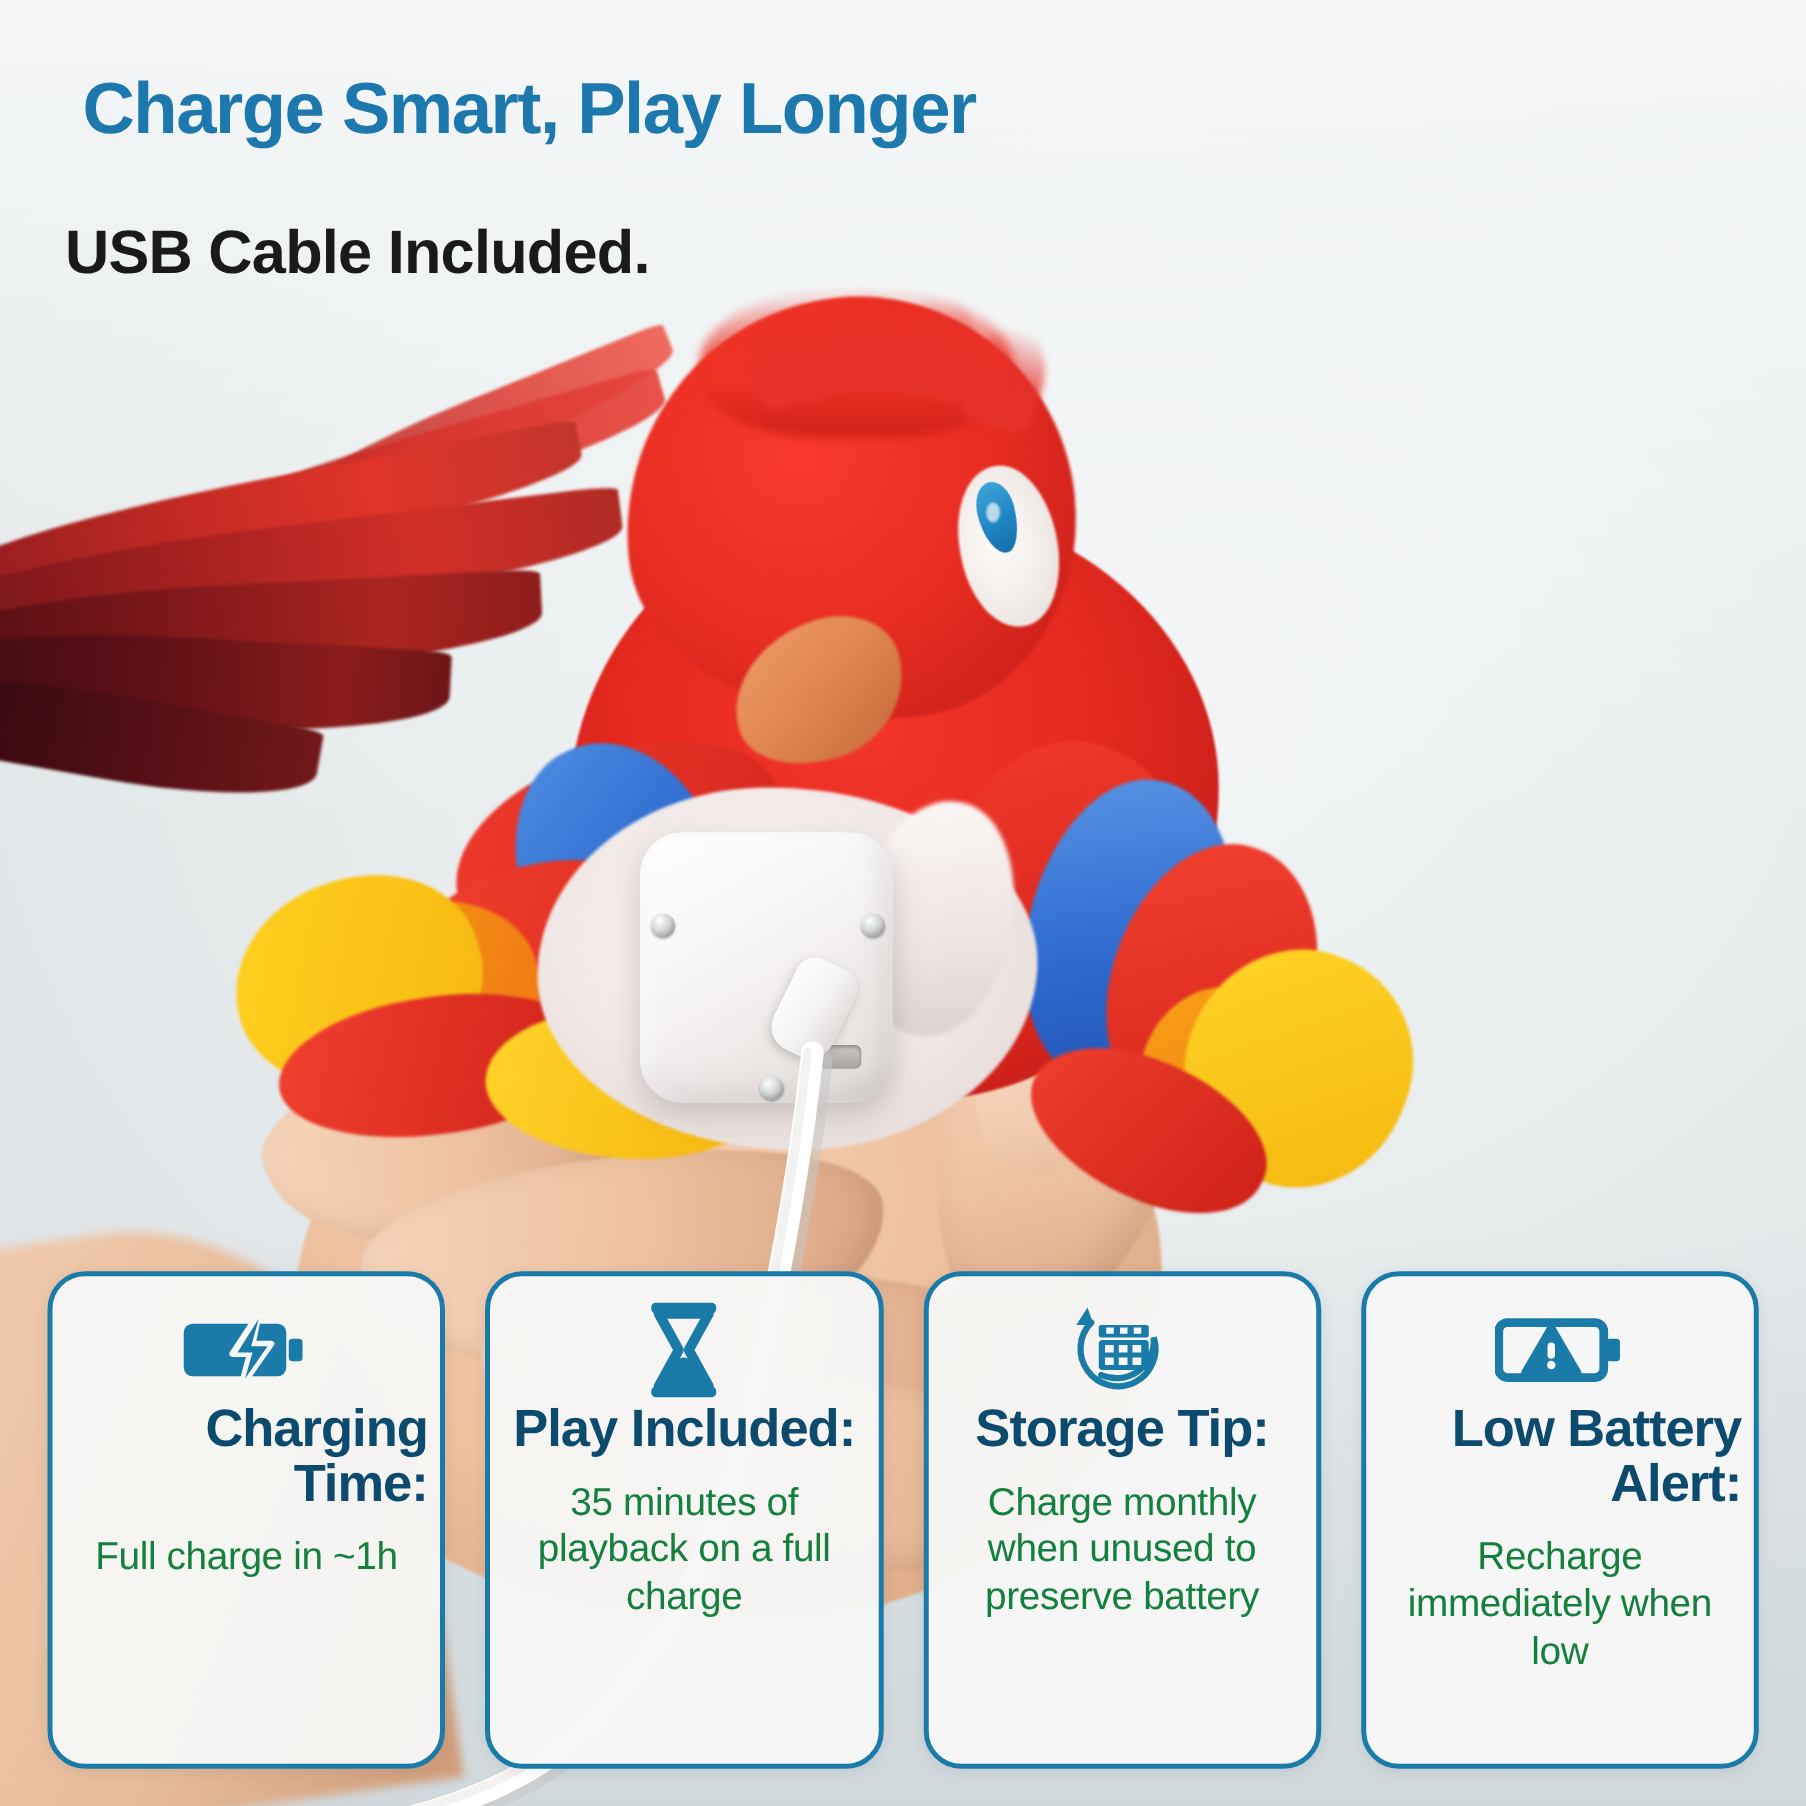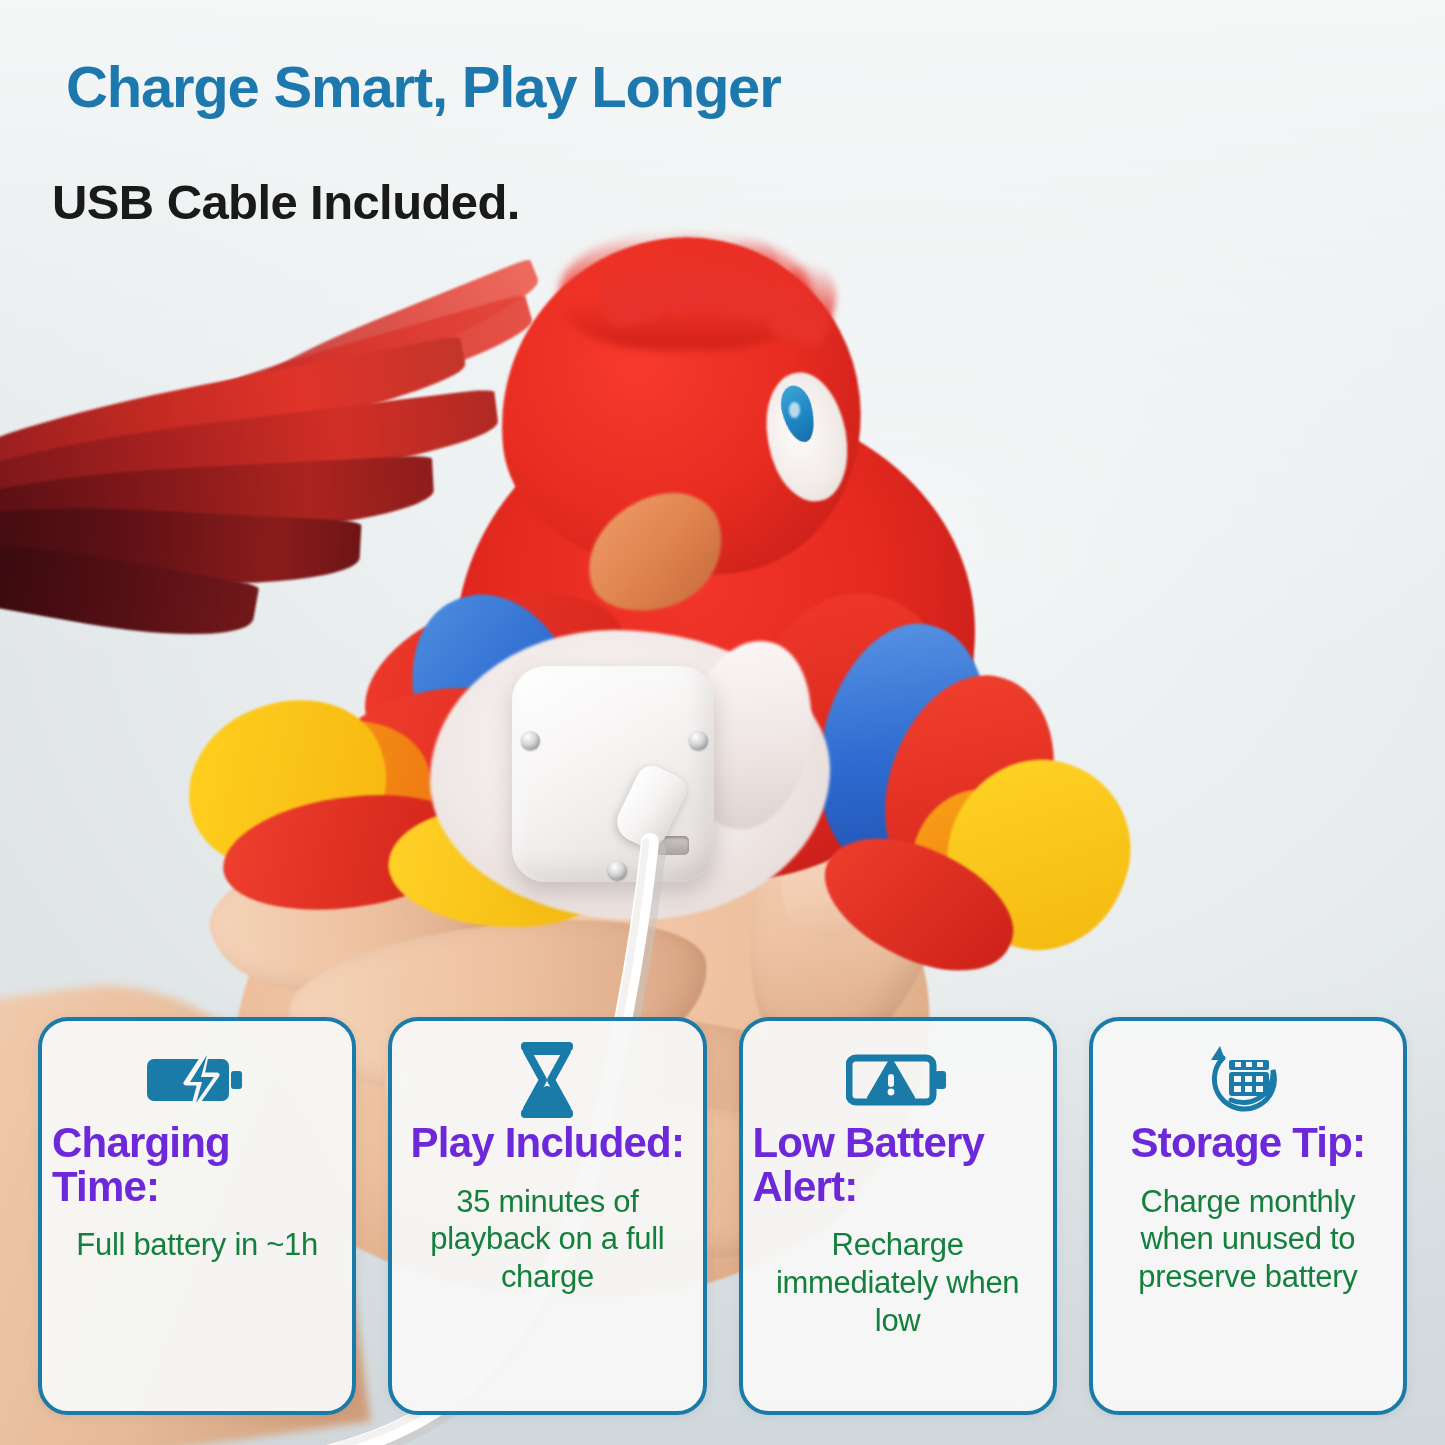--- a/index.html
+++ b/index.html
@@ -321,25 +321,25 @@
     box-shadow: 0 2px 10px rgba(60,80,95,.10);
   }
   .card-icon {
     height: 62px;
     display: flex;
     align-items: center;
     justify-content: center;
     margin-bottom: 10px;
   }
   .card-title {
-    color: #6d28d9;
+    color: #0c4a6e;
     font-size: 42px;
     font-weight: 700;
     line-height: 1.04;
-    text-align: left;
+    text-align: right;
     letter-spacing: -.8px;
     margin-bottom: 18px;
   }
   .card-body {
     color: #15803d;
     font-size: 31px;
     font-weight: 400;
     line-height: 1.22;
     text-align: center;
     letter-spacing: -.3px;
@@ -434,48 +434,34 @@
     <div class="card">
       <div class="card-icon">
         <svg width="104" height="58" viewBox="0 0 104 58" aria-hidden="true">
           <rect x="2" y="8" width="82" height="42" rx="7" fill="#1b7ba8"></rect>
           <rect x="86" y="20" width="11" height="18" rx="3" fill="#1b7ba8"></rect>
           <path d="M62 0 L41 32 L55 32 L48 58 L72 24 L57 24 Z" fill="#f6f7f6" stroke="#f6f7f6" stroke-width="5" stroke-linejoin="round"></path>
           <path d="M62 4 L45 31 L57 31 L51 52 L69 26 L56 26 Z" fill="#1b7ba8"></path>
         </svg>
       </div>
       <div class="card-title">Charging Time:</div>
-      <div class="card-body">Full battery in ~1h</div>
+      <div class="card-body">Full charge in ~1h</div>
     </div>
 
     <div class="card">
       <div class="card-icon">
         <svg width="64" height="76" viewBox="0 0 64 76" aria-hidden="true">
           <rect x="6" y="0" width="52" height="9" rx="4" fill="#1b7ba8"></rect>
           <rect x="6" y="67" width="52" height="9" rx="4" fill="#1b7ba8"></rect>
           <path d="M12 9 L52 9 L36 38 L52 67 L12 67 L28 38 Z" fill="none" stroke="#1b7ba8" stroke-width="8" stroke-linejoin="round"></path>
           <path d="M17 64 C 19 50, 28 44, 32 44 C 36 44, 45 50, 47 64 Z" fill="#1b7ba8"></path>
         </svg>
       </div>
       <div class="card-title">Play Included:</div>
       <div class="card-body">35 minutes of playback on a full charge</div>
-    </div>
-
-    <div class="card">
-      <div class="card-icon">
-        <svg width="104" height="56" viewBox="0 0 104 56" aria-hidden="true">
-          <rect x="3" y="6" width="84" height="44" rx="7" fill="none" stroke="#1b7ba8" stroke-width="7"></rect>
-          <rect x="89" y="19" width="11" height="18" rx="3" fill="#1b7ba8"></rect>
-          <path d="M45 10 L66 46 L24 46 Z" fill="#1b7ba8" stroke="#1b7ba8" stroke-width="6" stroke-linejoin="round"></path>
-          <rect x="42" y="22" width="6" height="13" rx="3" fill="#f6f7f6"></rect>
-          <circle cx="45" cy="40" r="3.4" fill="#f6f7f6"></circle>
-        </svg>
-      </div>
-      <div class="card-title">Low Battery Alert:</div>
-      <div class="card-body">Recharge immediately when low</div>
     </div>
 
     <div class="card">
       <div class="card-icon">
         <svg width="82" height="76" viewBox="0 0 82 76" aria-hidden="true">
           <path d="M16 16 A 30 30 0 1 0 66 28 A 30 30 0 0 1 24 58" fill="none" stroke="#1b7ba8" stroke-width="5" stroke-linecap="round"></path>
           <path d="M13 4 L18 18 L4 18 Z" fill="#1b7ba8"></path>
           <rect x="22" y="18" width="40" height="10" rx="2" fill="#1b7ba8"></rect>
           <rect x="22" y="30" width="40" height="24" rx="3" fill="#1b7ba8"></rect>
           <rect x="28" y="20" width="6" height="5" fill="#f6f7f6"></rect>
@@ -486,14 +472,28 @@
           <rect x="49" y="34" width="7" height="6" fill="#f6f7f6"></rect>
           <rect x="27" y="44" width="7" height="6" fill="#f6f7f6"></rect>
           <rect x="38" y="44" width="7" height="6" fill="#f6f7f6"></rect>
           <rect x="49" y="44" width="7" height="6" fill="#f6f7f6"></rect>
         </svg>
       </div>
       <div class="card-title">Storage Tip:</div>
       <div class="card-body">Charge monthly when unused to preserve battery</div>
     </div>
 
+    <div class="card">
+      <div class="card-icon">
+        <svg width="104" height="56" viewBox="0 0 104 56" aria-hidden="true">
+          <rect x="3" y="6" width="84" height="44" rx="7" fill="none" stroke="#1b7ba8" stroke-width="7"></rect>
+          <rect x="89" y="19" width="11" height="18" rx="3" fill="#1b7ba8"></rect>
+          <path d="M45 10 L66 46 L24 46 Z" fill="#1b7ba8" stroke="#1b7ba8" stroke-width="6" stroke-linejoin="round"></path>
+          <rect x="42" y="22" width="6" height="13" rx="3" fill="#f6f7f6"></rect>
+          <circle cx="45" cy="40" r="3.4" fill="#f6f7f6"></circle>
+        </svg>
+      </div>
+      <div class="card-title">Low Battery Alert:</div>
+      <div class="card-body">Recharge immediately when low</div>
+    </div>
+
   </div>
 </div>
 
 </body></html>

